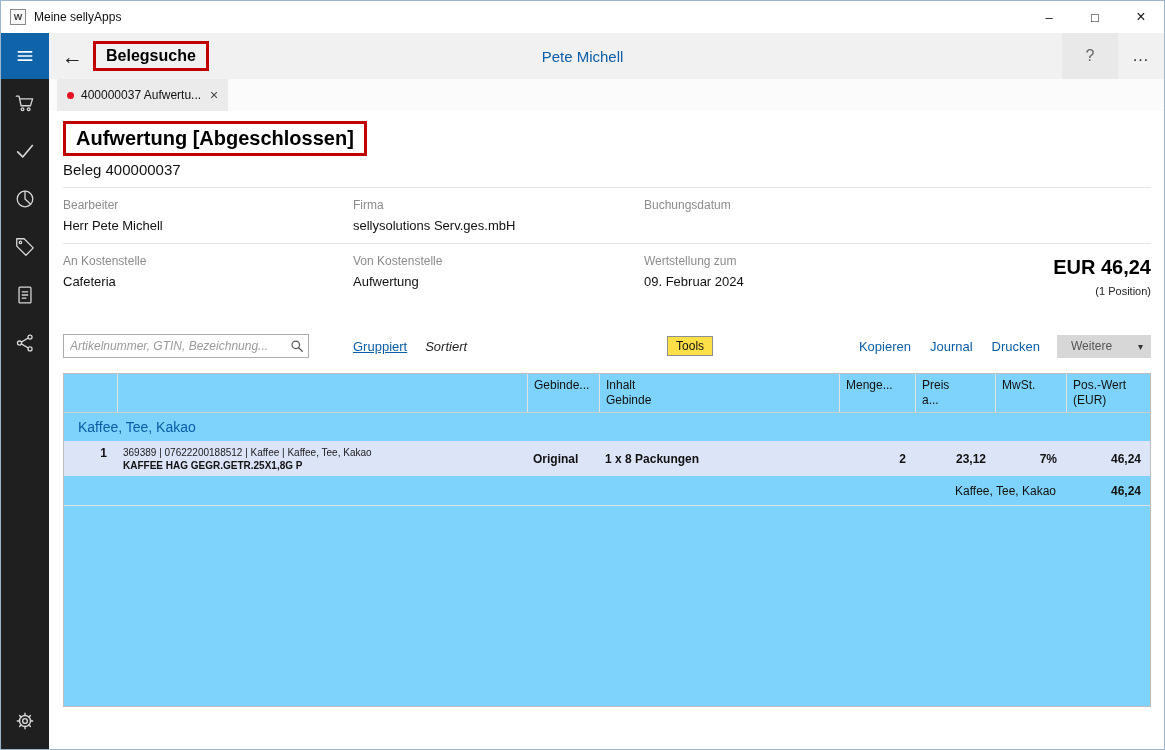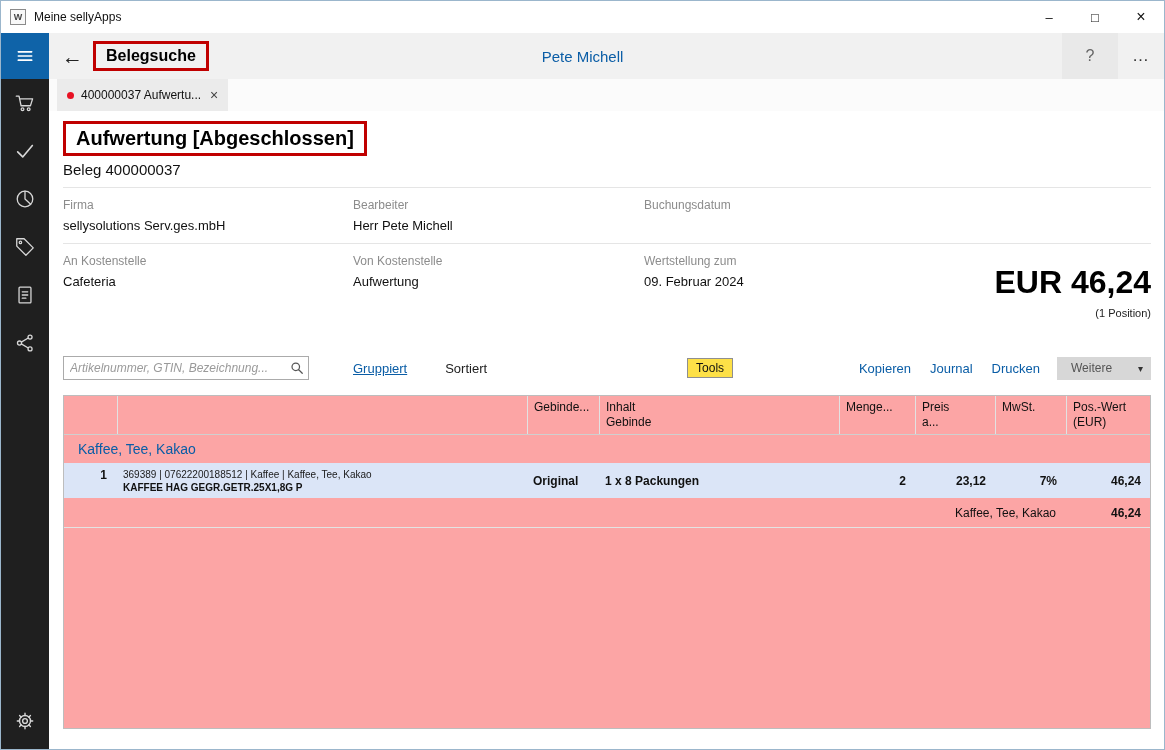--- a/index.html
+++ b/index.html
@@ -40,41 +40,41 @@
   .doc-title-wrap { margin-top:10px; }
   .doc-title { display:inline-block; font-size:20px; font-weight:bold; color:#000; border:3px solid #c00000; padding:3px 10px; }
   .doc-subtitle { margin-top:5px; font-size:15px; color:#111; }
   .rule { border:0; border-top:1px solid #e5e5e5; margin-top:9px; }
 
   .fieldrow { display:grid; grid-template-columns:290px 291px 1fr; padding:10px 0; border-bottom:1px solid #e5e5e5; }
   .fieldrow.row2 { grid-template-columns:290px 291px 300px 1fr; border-bottom:0; }
   .fl { font-size:12px; color:#8c8c8c; }
   .fv { font-size:13px; color:#111; margin-top:6px; }
   .totalcell { text-align:right; }
-  .total-amount { font-size:32px; font-weight:bold; color:#000; margin-top:10px; }
+  .total-amount { font-size:20px; font-weight:bold; color:#000; margin-top:2px; }
   .total-note { font-size:11px; color:#222; margin-top:6px; }
 
   
   .toolbar { display:flex; align-items:center; margin-top:26px; height:26px; }
   .searchbox { width:246px; height:24px; border:1px solid #ababab; background:#fff; display:flex; align-items:center; }
   .searchbox input { flex:1; border:0; outline:none; height:100%; padding:0 6px; font-size:12px; font-style:italic; color:#333; background:transparent; }
   .searchbox input::placeholder { color:#9a9a9a; font-style:italic; }
   .search-icon { flex:0 0 22px; display:flex; align-items:center; justify-content:center; }
   .link { font-size:13px; color:#0a5da6; text-decoration:none; cursor:pointer; white-space:nowrap;text-align:center; }
   .link.underline { text-decoration:underline; }
-  .sorted { font-size:13px; color:#222; margin-left:38px; white-space:nowrap; }
+  .sorted { font-size:13px; color:#222; margin-left:18px; white-space:nowrap;font-style:italic; }
   .grouped { margin-left:44px; }
   .toolsbtn { margin-left:200px; font-size:12px; color:#111; background:#fde047; border:1px solid #8f8f8f; padding:2px 8px; }
   .toolbar-right { margin-left:auto; display:flex; align-items:center; }
   .toolbar-right .link { margin-left:19px; }
   .weitere { margin-left:17px; width:94px; height:23px; border:0; background:#d7d7d7; color:#555; font-size:12px; display:flex; align-items:center; justify-content:space-between; padding:0 8px 0 14px; }
   .weitere .chev { color:#333; font-size:10px; }
 
   
-  .tbl { margin-top:14px; border:1px solid #bdbdbd; background:#fca5a5; }
+  .tbl { margin-top:14px; border:1px solid #bdbdbd; background:#7dd3fc; }
   .tgrid { display:grid; grid-template-columns:53px 410px 72px 240px 76px 80px 71px 1fr; }
   .thead { border-bottom:1px solid #cfcfcf; min-height:38px; }
   .th { font-size:12px; color:#111; padding:4px 6px; white-space:pre-line; border-left:1px solid #e2e2e2; line-height:1.25; }
   .th.first { border-left:0; }
   .group-row { padding:6px 0 5px 14px; font-size:14px; color:#0a5da6; min-height:28px; }
   .data-row { background:#dbe5f7; min-height:35px; align-items:center; }
   .td { font-size:12px; color:#111; padding:2px 6px; }
   .td.bold { font-weight:bold; }
   .td.num { text-align:right; padding-right:9px; }
   .c0 { align-self:start; text-align:right; padding-top:5px; padding-right:10px; font-weight:600; }
@@ -181,26 +181,26 @@
 
       <div class="doc-title-wrap">
         <h1 class="doc-title">Aufwertung [Abgeschlossen]</h1>
       </div>
       <div class="doc-subtitle">Beleg 400000037</div>
 
       <hr class="rule">
 
       <div class="fieldrow">
         <div>
+          <div class="fl">Bearbeiter</div>
+          <div class="fv">Herr Pete Michell</div>
+        </div>
+        <div>
           <div class="fl">Firma</div>
           <div class="fv">sellysolutions Serv.ges.mbH</div>
-        </div>
-        <div>
-          <div class="fl">Bearbeiter</div>
-          <div class="fv">Herr Pete Michell</div>
         </div>
         <div>
           <div class="fl">Buchungsdatum</div>
         </div>
       </div>
 
       <div class="fieldrow row2">
         <div>
           <div class="fl">An Kostenstelle</div>
           <div class="fv">Cafeteria</div>

